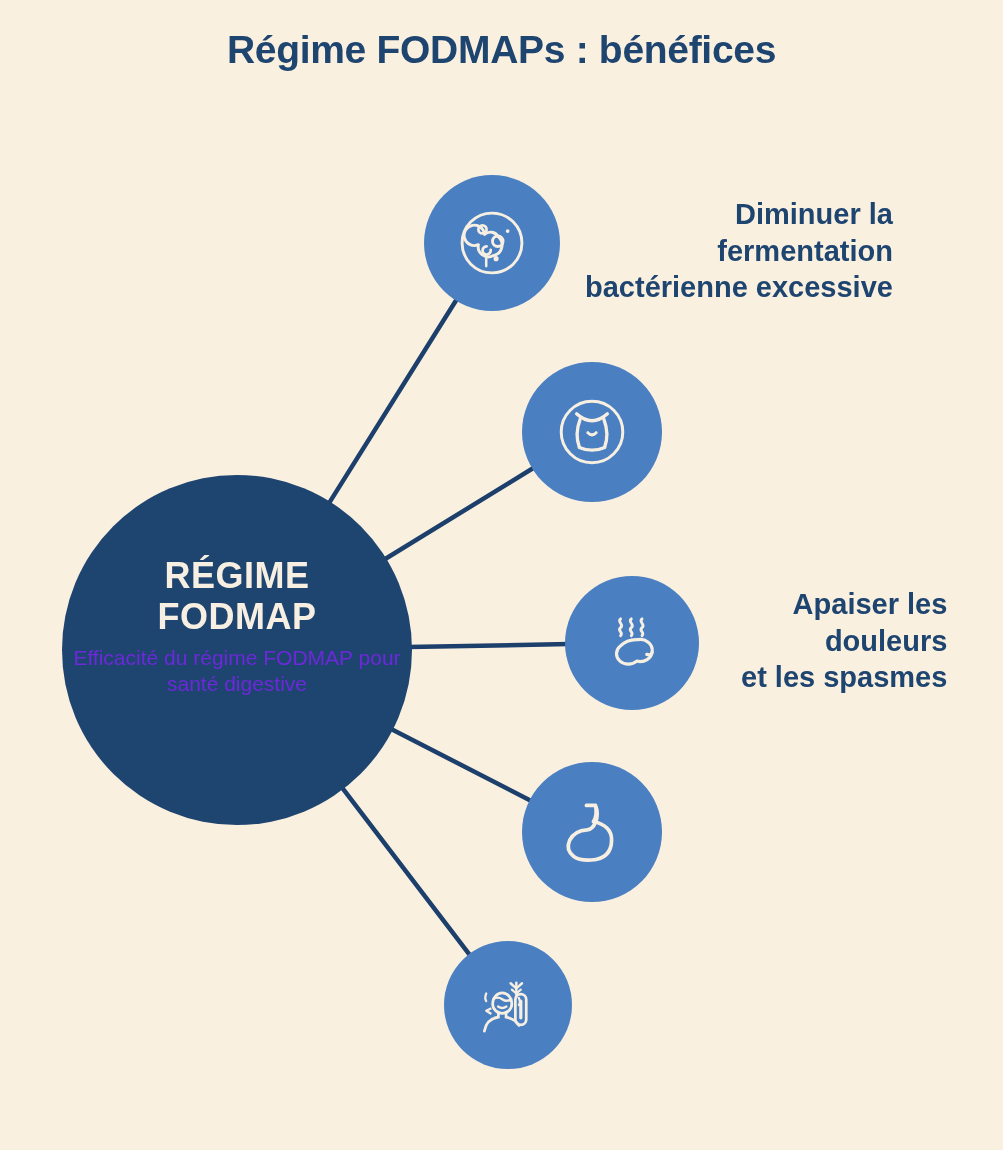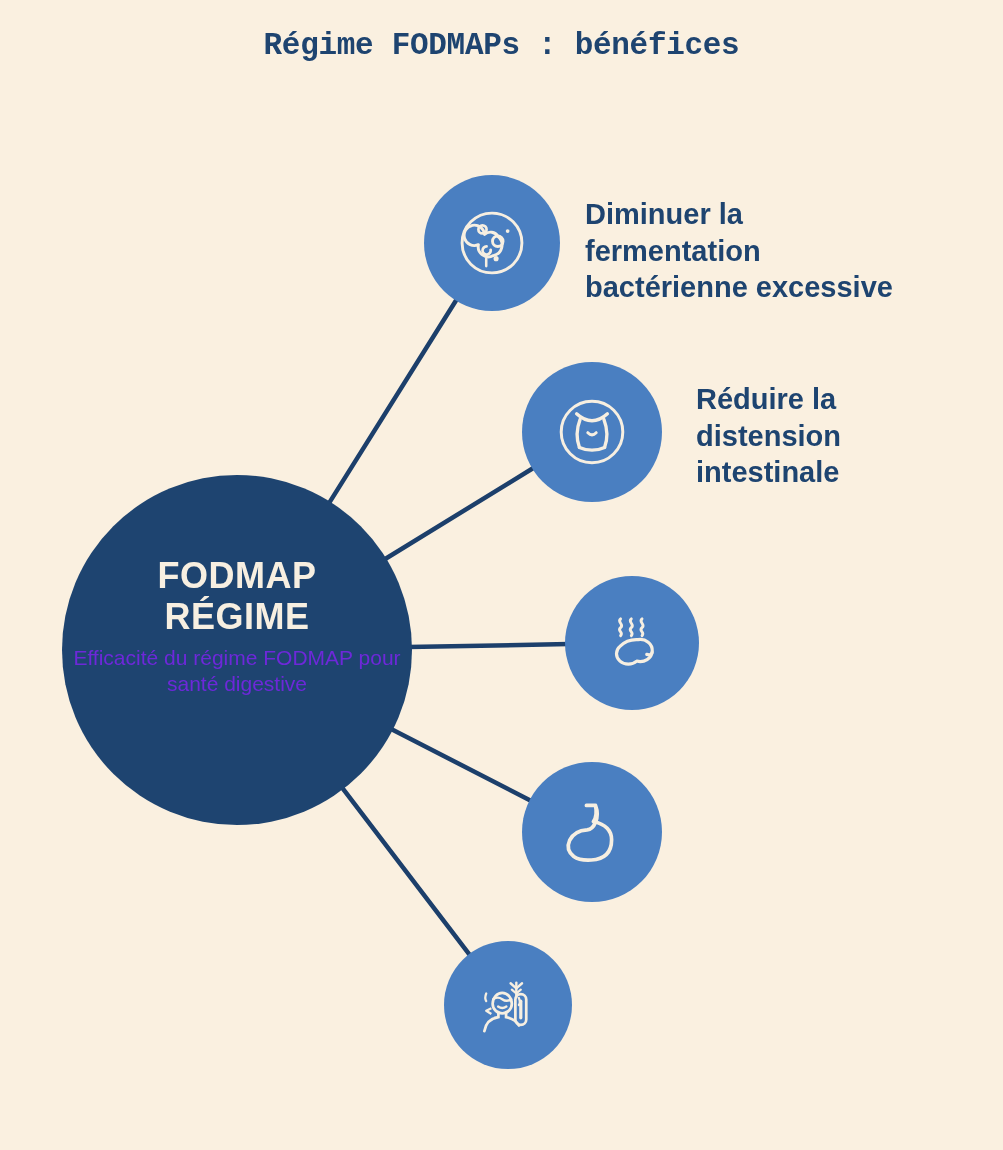--- a/index.html
+++ b/index.html
@@ -16,22 +16,22 @@
     font-family: "Liberation Sans", sans-serif;
   }
 
   
   #title {
     position: absolute;
     top: 28px;
     left: 0;
     width: 1003px;
     text-align: center;
-    font-family: Liberation Mono, monospace;
-    font-size: 31px;
+    font-family: Liberation Sans, sans-serif;
+    font-size: 39px;
     font-weight: bold;
     color: #1E4470;
     letter-spacing: -0.3px;
     white-space: nowrap;
   }
 
   
   #canvas {
     position: absolute;
     top: 0;
@@ -68,20 +68,21 @@
 
   
   .benefit-label {
     position: absolute;
     font-family: "Liberation Sans", sans-serif;
     font-size: 29px;
     font-weight: bold;
     color: #1E4470;
     line-height: 1.26;
     white-space: pre-line;
+    text-align: right;
   }
   .lbl-0 { left: 585px; top: 196px; }
   .lbl-1 { left: 696px; top: 381px; }
   .lbl-2 { left: 741px; top: 586px; }
   .lbl-3 { left: 694px; top: 768px; }
   .lbl-4 { left: 610px; top: 956px; }
 </style>
 </head>
 <body>
 
@@ -182,25 +183,25 @@
             <path d="M 516.32 993.48 l 4.48 -3.84" fill="none" stroke="#F7EFE1" stroke-width="2.24" stroke-linecap="round"></path>
             <rect x="515.3599999999999" y="994.12" width="10.88" height="30.72" rx="5.44" fill="none" stroke="#F7EFE1" stroke-width="2.72"></rect>
             <line x1="520.8" y1="1001.16" x2="520.8" y2="1017.8" stroke="#F7EFE1" stroke-width="3.2" stroke-linecap="round"></line>
           </g>
         </g>
       </g>
     <circle id="hub-circle" cx="237" cy="650" r="175" fill="#1E4470"></circle>
   </svg>
 
   <div class="hub-text">
+    <div class="hub-title">RÉGIME</div>
     <div class="hub-title">FODMAP</div>
-    <div class="hub-title">RÉGIME</div>
     <div class="hub-sub">Efficacité du régime FODMAP pour santé digestive</div>
   </div>
 
   <div class="benefit-label lbl-0">Diminuer la
 fermentation
 bactérienne excessive</div>
-  <div class="benefit-label lbl-1">Réduire la
-distension
-intestinale</div>
+  <div class="benefit-label lbl-2">Apaiser les
+douleurs
+et les spasmes</div>
 
 </div>
 
 </body></html>

